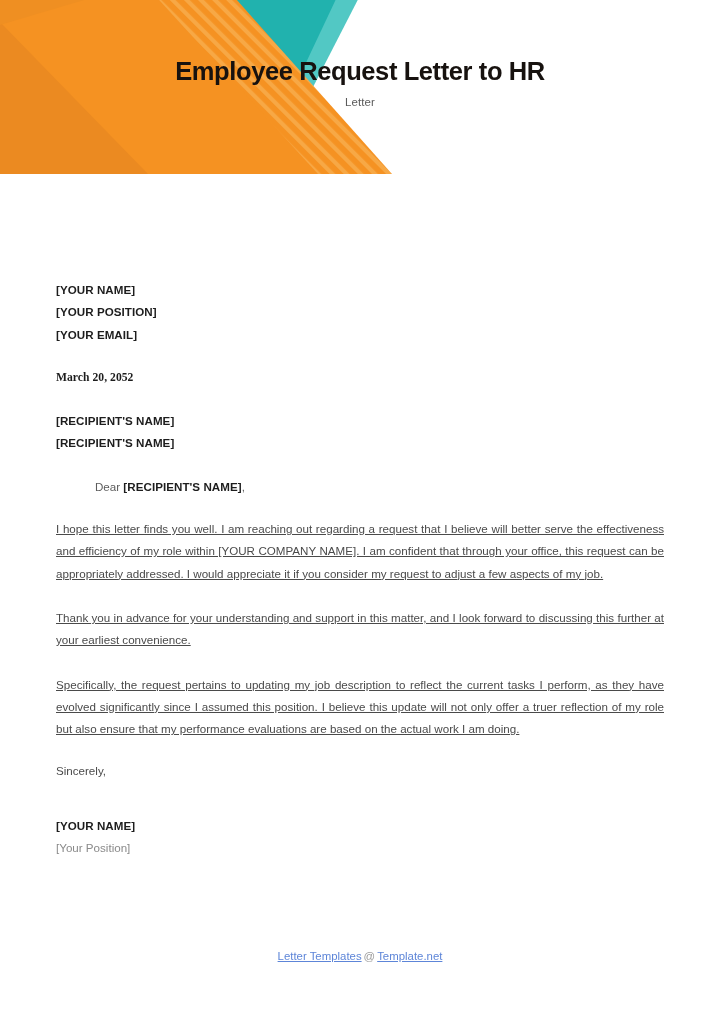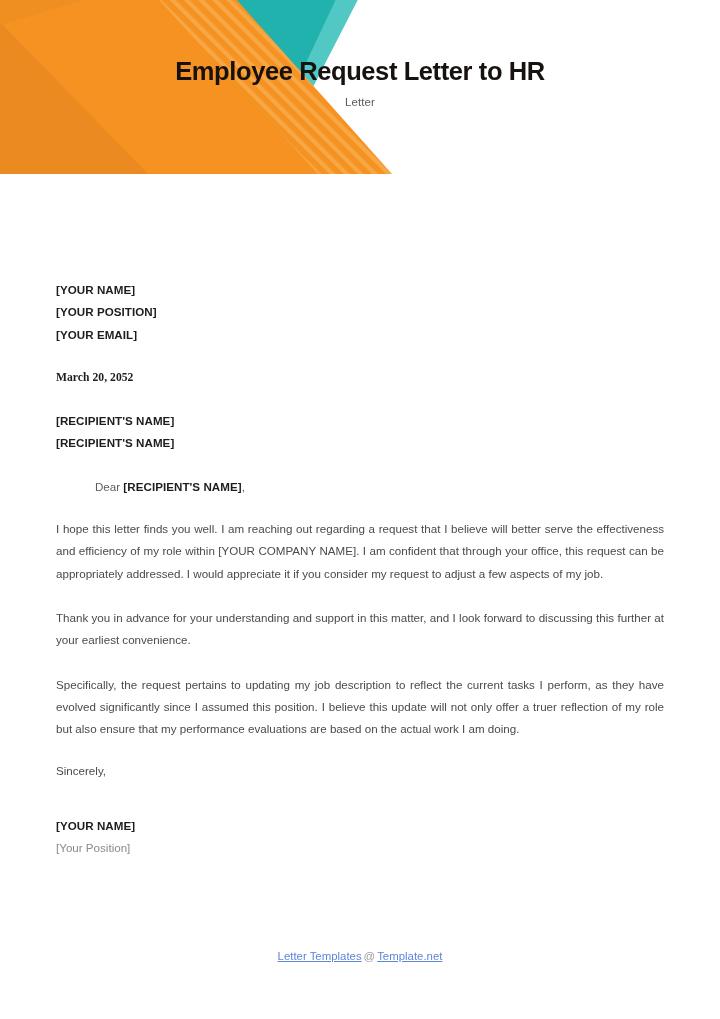--- a/index.html
+++ b/index.html
@@ -116,20 +116,21 @@
     font-weight: bold;
     letter-spacing: 0.05px;
   }
 
   .para {
     font-size: 11.6px;
     line-height: 22.3px;
     color: #4a4a4a;
     text-align: justify;
     margin: 0;
+    text-decoration: underline;
   }
   .para + .para { margin-top: 22px; }
 
   .closing {
     font-size: 11.6px;
     line-height: 22.3px;
     color: #4a4a4a;
   }
 
   .sign-name {

